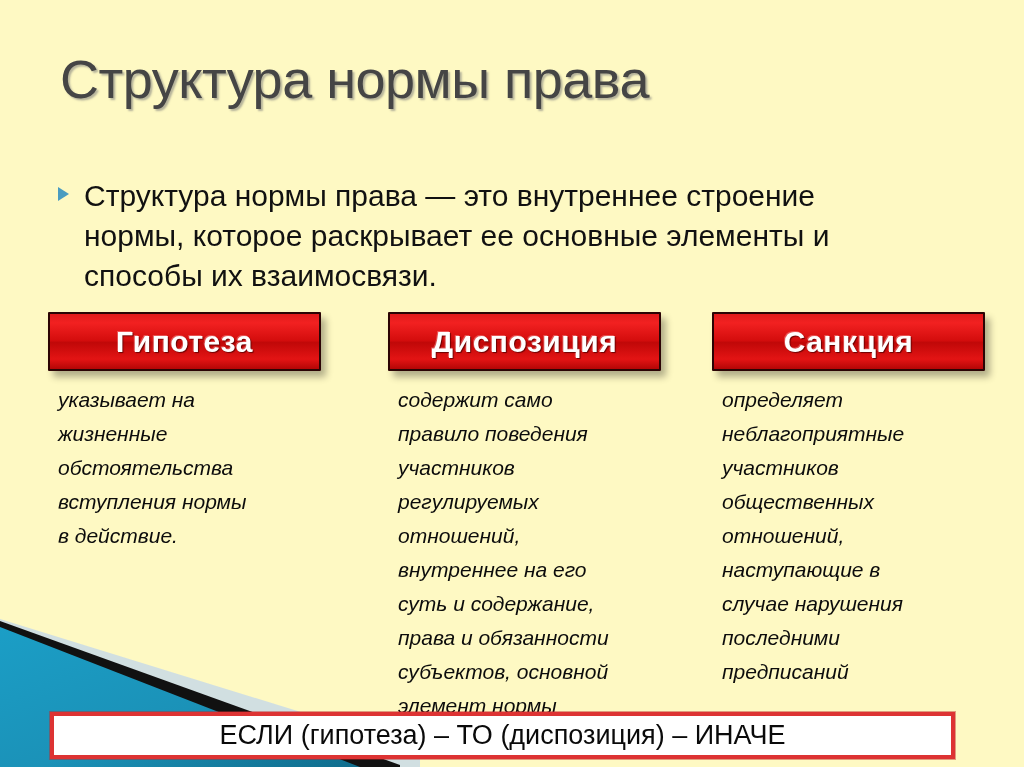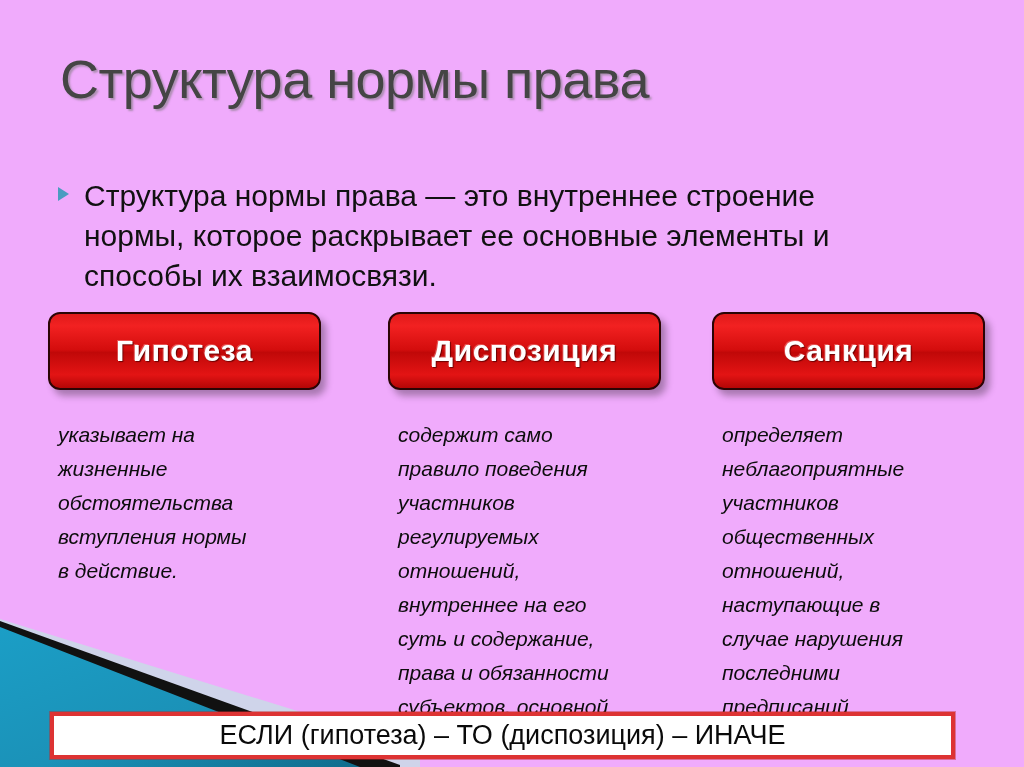--- a/index.html
+++ b/index.html
@@ -13,21 +13,21 @@
     font-family: "Liberation Sans", sans-serif;
     overflow: hidden;
     position: relative;
   }
 
   #slide {
     position: absolute;
     inset: 0;
     width: 1024px;
     height: 767px;
-    background: #f0abfc;
+    background: #fef9c3;
     overflow: hidden;
   }
 
   
   #slide-title {
     position: absolute;
     left: 60px;
     top: 48px;
     width: 900px;
     font-size: 54px;
@@ -70,23 +70,23 @@
   .column {
     position: absolute;
     top: 312px;
   }
   #column-0 { left: 48px;  width: 273px; }
   #column-1 { left: 388px; width: 273px; }
   #column-2 { left: 712px; width: 273px; }
 
   .chip {
     position: relative;
-    height: 78px;
+    height: 59px;
     border: 2px solid #2b0404;
-    border-radius: 12px;
+    border-radius: 1px;
     background:
       linear-gradient(to bottom,
         #e01a1a 0%,
         #f22121 16%,
         #d40d0d 48%,
         #c00808 52%,
         #e31414 82%,
         #b30606 100%);
     box-shadow: 5px 6px 7px rgba(0,0,0,0.30);
     display: flex;
@@ -99,21 +99,21 @@
     font-size: 30px;
     font-weight: bold;
     letter-spacing: 0.5px;
     text-shadow: 1px 1px 1px rgba(90,0,0,0.85),
                  -1px -1px 0 rgba(255,200,200,0.35);
     font-family: "Liberation Sans", sans-serif;
     white-space: nowrap;
   }
 
   .col-desc {
-    margin-top: 28px;
+    margin-top: 12px;
     padding-left: 10px;
     font-size: 21px;
     line-height: 34px;
     font-style: italic;
     color: #0c0c0c;
     font-family: "Liberation Sans", sans-serif;
   }
   .col-desc .dline { display: block; white-space: nowrap; }
 
   

